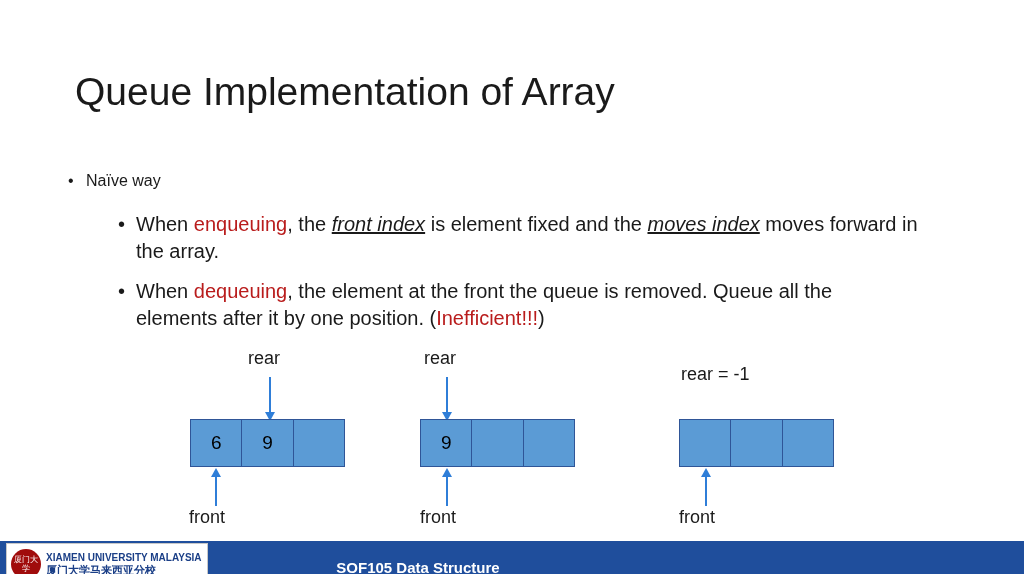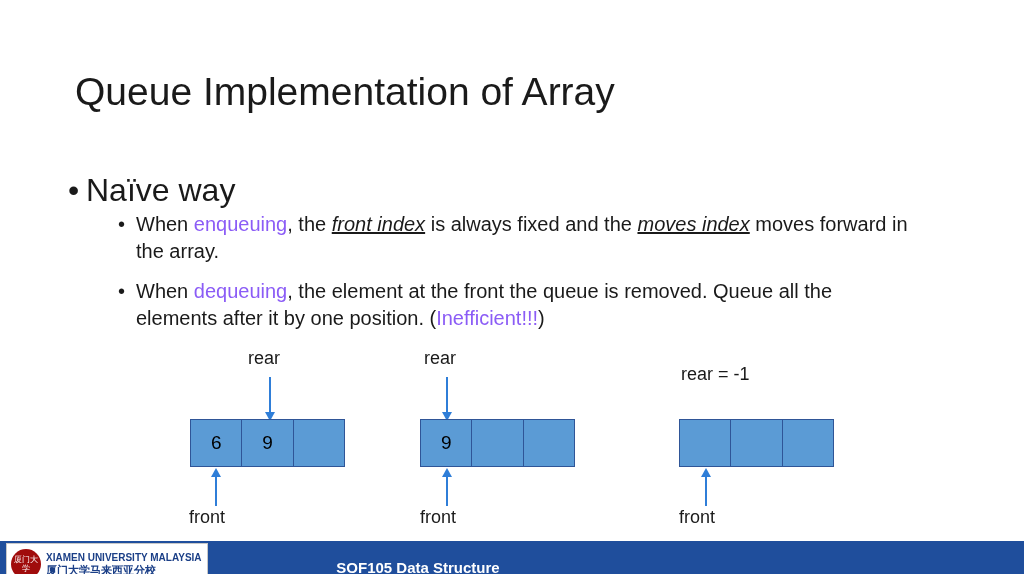--- a/index.html
+++ b/index.html
@@ -29,21 +29,21 @@
     font-size: 39px;
     color: #1a1a1a;
     font-weight: normal;
     letter-spacing: 0px;
     white-space: nowrap;
   }
   .bullet-l1 {
     position: absolute;
     left: 68px;
     top: 157px;
-    font-size: 32px;
+    font-size: 16px;
     color: #1a1a1a;
     white-space: nowrap;
   }
   .bullet-l1 .dot {
     display: inline-block;
     width: 18px;
   }
   .bullet-l2 {
     position: absolute;
     left: 118px;
@@ -56,21 +56,21 @@
   .b2b { top: 263px; }
   .bullet-l2 .dot {
     position: absolute;
     left: 0px;
     top: 0px;
   }
   .bullet-l2 .txt {
     display: block;
     margin-left: 18px;
   }
-  .blue { color: #8b5cf6; }
+  .blue { color: #b91c1c; }
   .u { text-decoration: underline; font-style: italic; }
 
   
   .diagram { position: absolute; left: 0; top: 0; width: 1000px; height: 574px; }
   .label {
     position: absolute;
     font-size: 18px;
     color: #1a1a1a;
     white-space: nowrap;
   }
@@ -194,21 +194,21 @@
 <div class="slide">
 
   <div class="title">Queue Implementation of Array</div>
 
   <div class="bullet-l1">
     <span class="dot">•</span><span>Naïve way</span>
   </div>
 
   <div class="bullet-l2 b2a">
     <span class="dot">•</span>
-    <span class="txt"><span>When </span><span class="blue">enqueuing</span><span>, the </span><span class="u">front index</span><span> is always fixed and the </span><span class="u">moves index</span><span> moves forward in the array.</span></span>
+    <span class="txt"><span>When </span><span class="blue">enqueuing</span><span>, the </span><span class="u">front index</span><span> is element fixed and the </span><span class="u">moves index</span><span> moves forward in the array.</span></span>
   </div>
 
   <div class="bullet-l2 b2b">
     <span class="dot">•</span>
     <span class="txt"><span>When </span><span class="blue">dequeuing</span><span>, the element at the front the queue is removed. Queue all the elements after it by one position. (</span><span class="blue">Inefficient!!!</span><span>)</span></span>
   </div>
 
   <div class="diagram">
 
     <div class="label" style="left:248px; top:333px;">rear</div>

